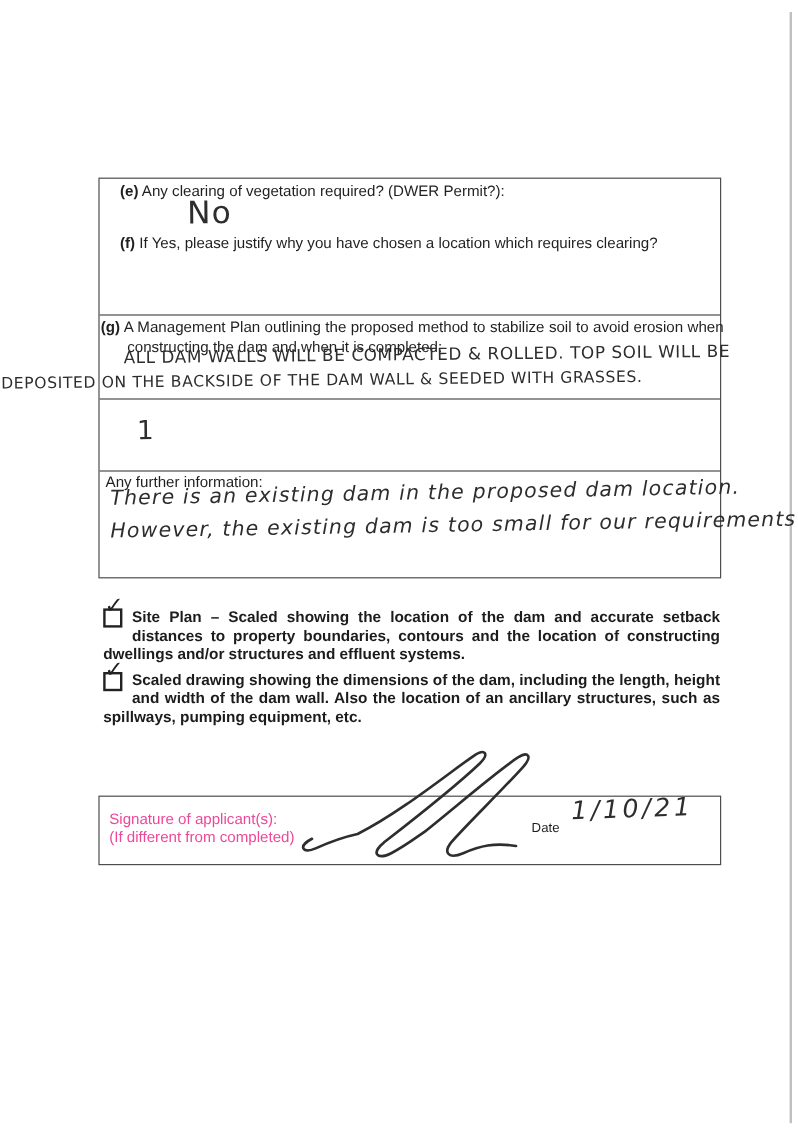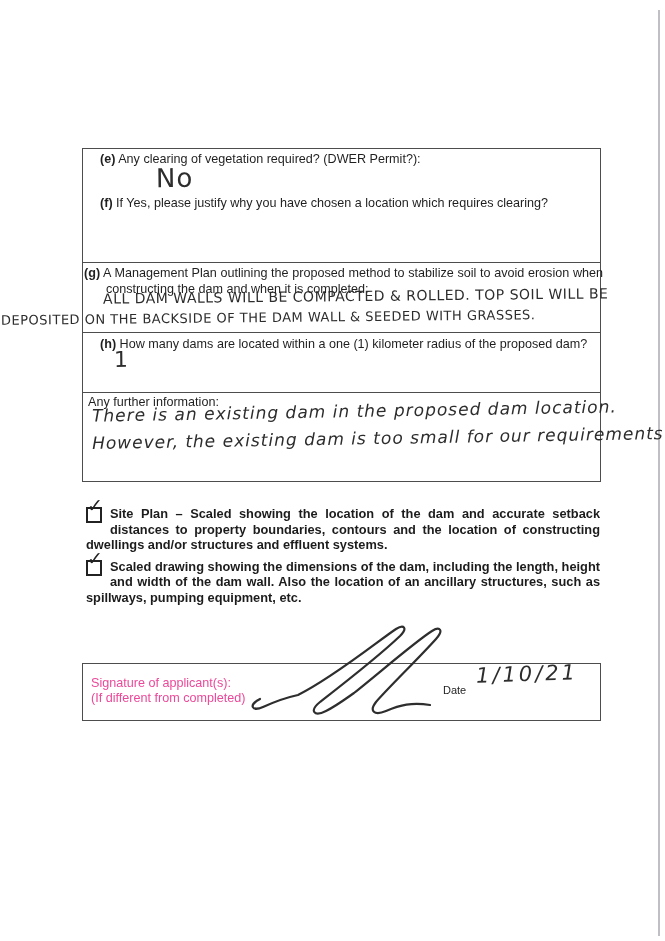--- a/index.html
+++ b/index.html
@@ -70,24 +70,20 @@
   <div class="q" style="left:100px; top:152px;">
     <b>(e)</b>
     <span>Any clearing of vegetation required? (DWER Permit?):</span>
   </div>
 
   <div class="q hang" style="left:84px; top:266px; width:497px;">
     <b>(g)</b>
     <span>A Management Plan outlining the proposed method to stabilize soil to avoid erosion when constructing the dam and when it is completed:</span>
   </div>
 
-  <div class="q" style="left:100px; top:337px;">
-    <b>(h)</b>
-    <span>How many dams are located within a one (1) kilometer radius of the proposed dam?</span>
-  </div>
 
   <div class="q" style="left:88px; top:395px;">Any further information:</div>
 
   <div class="hw-caps hw-no">No</div>
 
   <div class="hw-caps hw-g1">ALL DAM WALLS WILL BE COMPACTED &amp; ROLLED. TOP SOIL WILL BE</div>
   <div class="hw-caps hw-g2">DEPOSITED ON THE BACKSIDE OF THE DAM WALL &amp; SEEDED WITH GRASSES.</div>
 
   <div class="hw-caps hw-one">1</div>
 

